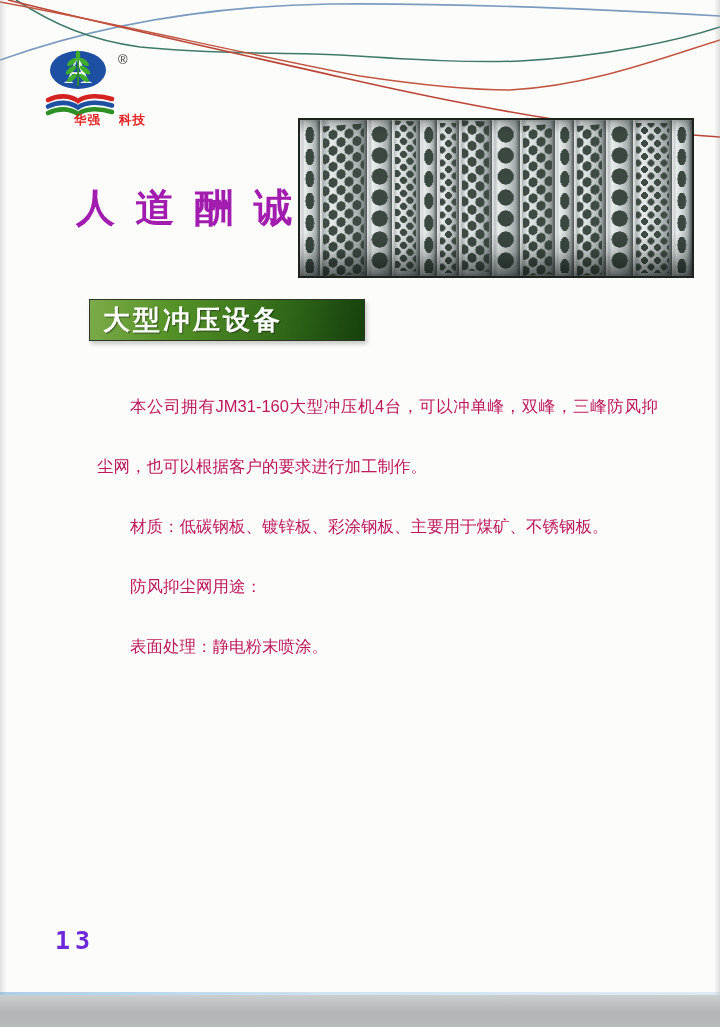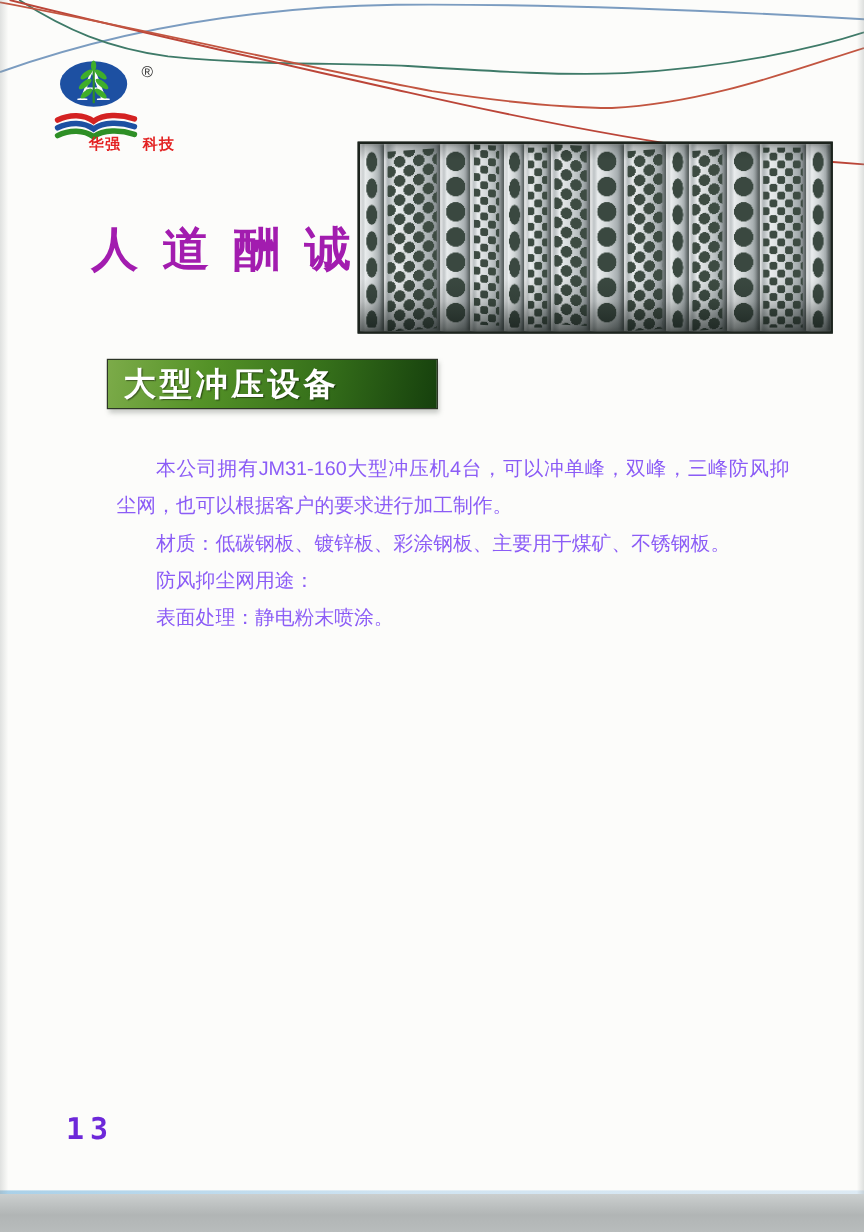--- a/index.html
+++ b/index.html
@@ -47,21 +47,21 @@
                linear-gradient(to bottom,rgba(14,21,19,.28),transparent 9%);}
   
   .banner{position:absolute;left:57px;top:299px;width:276px;height:42px;box-sizing:border-box;
     border:1px solid #2c3526;display:flex;align-items:center;padding-left:13px;
     background:linear-gradient(100deg,#7cab49 0%,#549227 30%,#356f1a 65%,#16400d 100%);
     box-shadow:2px 3px 4px rgba(100,110,100,.35);margin-left:32px;}
   .banner-title{color:#ffffff;font-weight:bold;font-size:27px;letter-spacing:3px;
     text-shadow:1px 1px 1px rgba(0,0,0,.45);white-space:nowrap;}
   
   .content{position:absolute;left:97px;top:376px;width:561px;
-    font-size:16.5px;line-height:31px;color:#8b5cf6;text-align:justify;}
+    font-size:16.5px;line-height:60px;color:#be185d;text-align:justify;}
   .content p{margin:0;text-indent:2em;}
   
   .page-number{position:absolute;left:55px;top:926px;
     font-family:"DejaVu Sans Mono", monospace;
     font-size:25px;font-weight:bold;color:#6d28d9;letter-spacing:5px;}
   .bottom-blue-line{position:absolute;left:0;top:992px;width:720px;height:3px;
     background:linear-gradient(90deg,#a9d0e8,#cfe3f1 45%,#ddeaf4);}
   .scan-band{position:absolute;left:0;top:995px;width:720px;height:32px;
     background:linear-gradient(to bottom,#cbcfcf,#b1b5b5 55%,#b8bcbc);}
   .edge-left{position:absolute;left:0;top:0;width:7px;height:995px;

